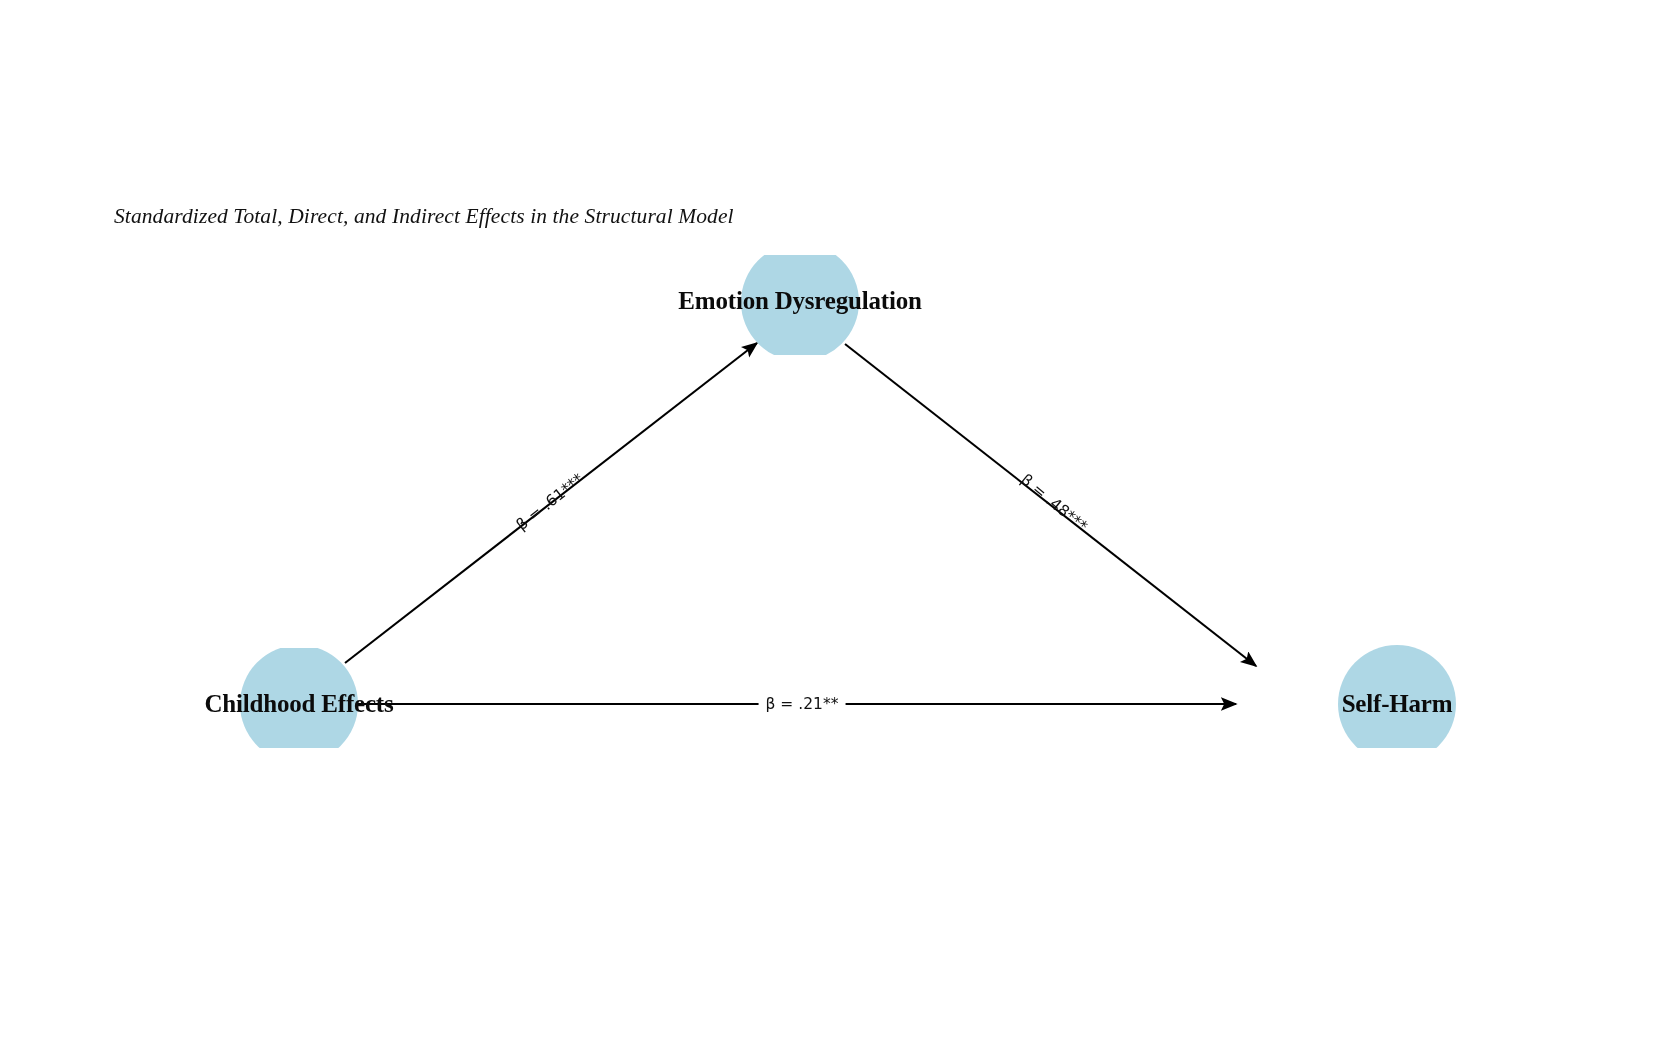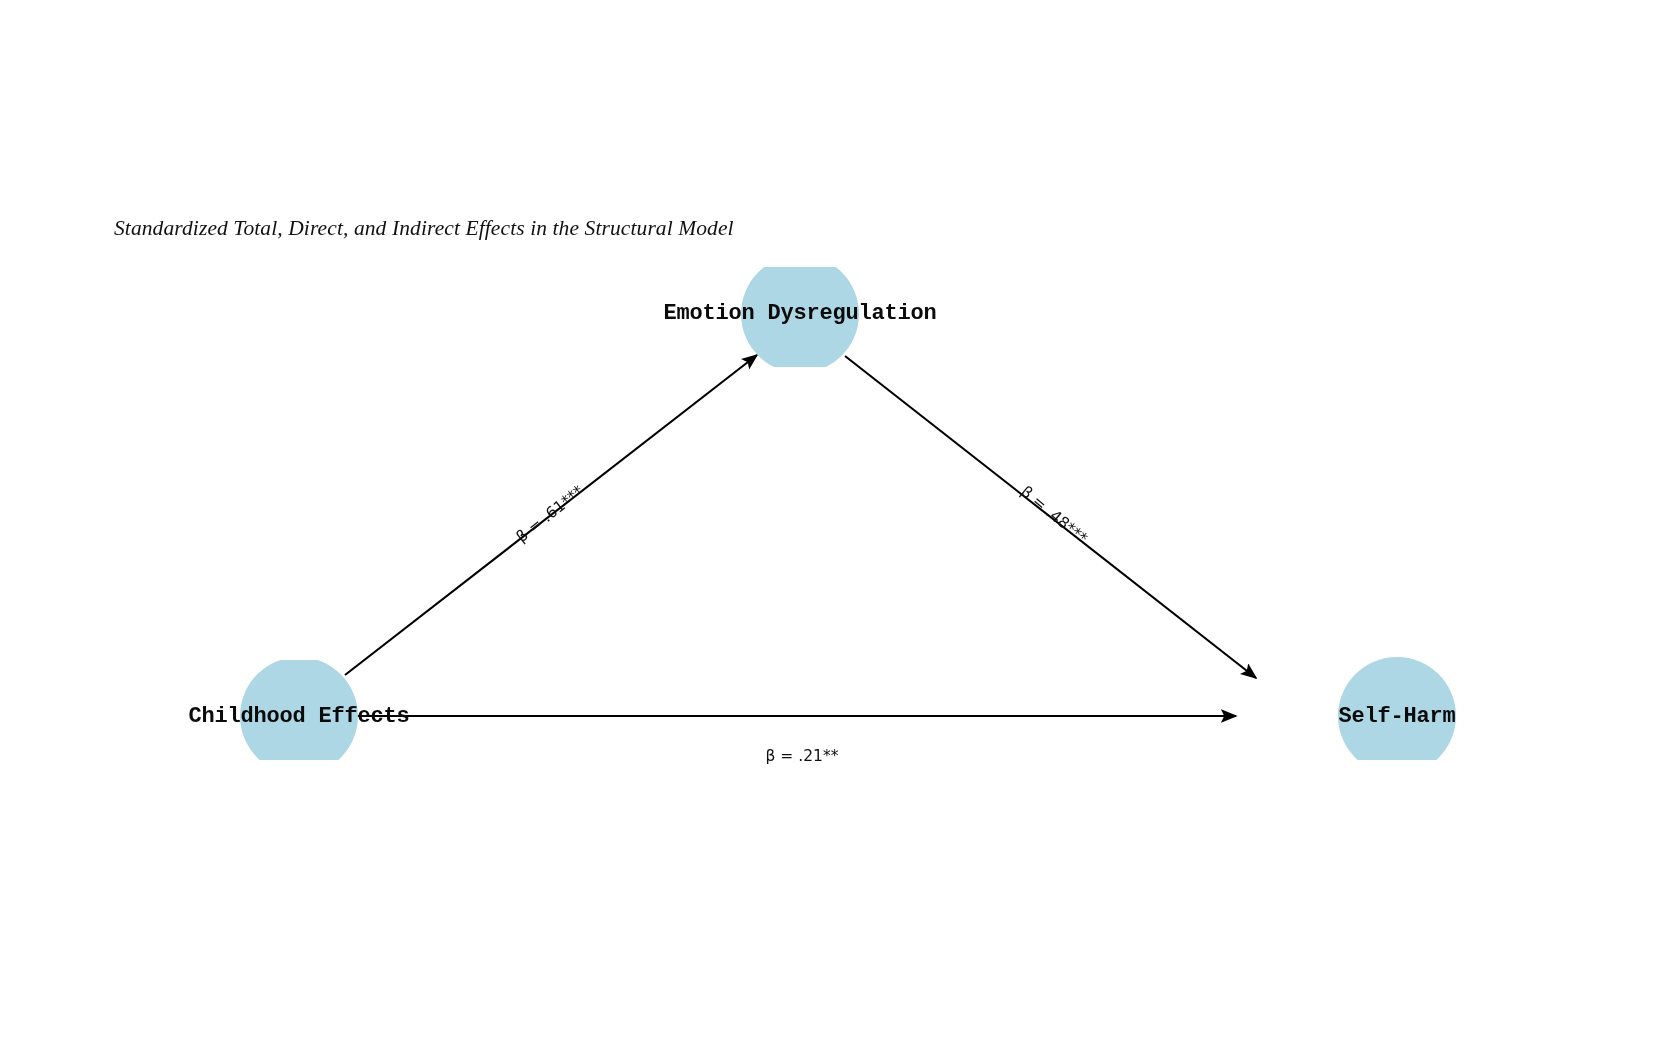--- a/index.html
+++ b/index.html
@@ -11,21 +11,21 @@
     width: 1677px;
     height: 1052px;
     position: relative;
     overflow: hidden;
     font-family: "DejaVu Sans", sans-serif;
   }
 
   #canvas {
     position: absolute;
     left: 0;
-    top: 12px;
+    top: 0;
     width: 1677px;
     height: 768px;
   }
 
   
   .fig-title {
     position: absolute;
     left: 114px;
     top: 204px;
     font-family: "Liberation Serif", "DejaVu Serif", serif;
@@ -41,23 +41,23 @@
     position: absolute;
     left: 0;
     top: 0;
     width: 1677px;
     height: 1052px;
   }
 
   
   .node-label {
     position: absolute;
-    font-family: Liberation Mono, monospace;
+    font-family: Liberation Serif, serif;
     font-weight: bold;
-    font-size: 22px;
+    font-size: 25px;
     color: #0b0b0b;
     white-space: nowrap;
     transform: translate(-50%, -50%);
     letter-spacing: -0.2px;
   }
 
   
   .edge-label {
     position: absolute;
     font-family: "DejaVu Sans", sans-serif;
@@ -69,21 +69,20 @@
   .edge-label.rot-left {
     transform: translate(-50%, -50%) rotate(-38.5deg);
   }
   .edge-label.rot-right {
     transform: translate(-50%, -50%) rotate(39.5deg);
   }
   .edge-label.rot-flat {
     transform: translate(-50%, -50%);
     background: #ffffff;
     padding: 0 7px;
-    margin-top: 40px;
   }
 </style>
 </head>
 <body>
 
 <div id="canvas">
 
   <div class="fig-title">Standardized Total, Direct, and Indirect Effects in the Structural Model</div>
 
   <svg id="diagram" viewBox="0 0 1677 1052">

